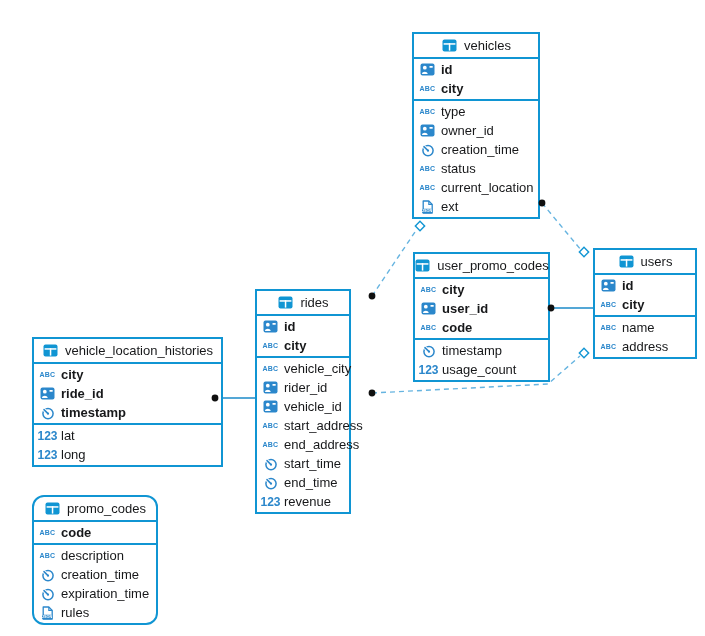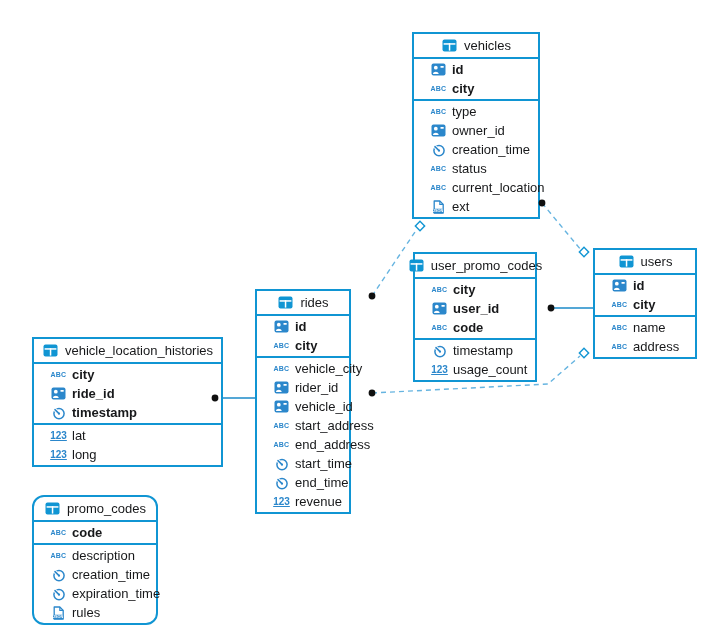--- a/index.html
+++ b/index.html
@@ -9,27 +9,27 @@
   #canvas { position:relative; width:705px; height:636px; background:#fff; overflow:hidden; }
   #wires   { position:absolute; left:0; top:0; z-index:1; }
   #tables  { position:absolute; left:0; top:0; width:100%; height:100%; z-index:2; }
   #markers { position:absolute; left:0; top:0; z-index:3; pointer-events:none; }
   .tbl { position:absolute; background:#fff; border:2px solid var(--accent);
          color:#17181a; font-size:13px; }
   .thead { height:25px; display:flex; align-items:center; justify-content:center;
            gap:6px; border-bottom:2px solid var(--accent); padding:0 6px; white-space:nowrap; }
   .sec { padding:1px 0; }
   .sec + .sec { border-top:2px solid var(--accent); }
-  .row { height:19px; display:flex; align-items:center; gap:5px; padding:0 16px; white-space:nowrap; }
+  .row { height:19px; display:flex; align-items:center; gap:5px; padding:0 5px; white-space:nowrap; }
   .row.pk { font-weight:bold; }
   .icn { width:17px; min-width:17px; height:15px; display:flex; align-items:center;
          justify-content:center; }
   .ticn { font-weight:bold; line-height:1; }
   .ticn.string { font-size:7px; letter-spacing:.2px; }
-  .ticn.int { font-size:10px;text-decoration:underline; }
+  .ticn.int { font-size:12px; }
   .cname { line-height:1; }
 </style>
 </head>
 <body>
 
 <div id="canvas">
   <svg id="wires" width="705" height="636">
       <polyline points="215,398 256,398" fill="none" stroke="#1b8ac9" stroke-width="1.4"></polyline>
       <polyline points="551,308 594,308" fill="none" stroke="#1b8ac9" stroke-width="1.4"></polyline>
       <polyline points="372,296 417,229" fill="none" stroke="#66b4e0" stroke-width="1.4" stroke-dasharray="5 4"></polyline>
@@ -114,21 +114,21 @@
                 <path d="M2.2 1 h5.6 l3.4 3.4 v8.6 h-9 z" fill="none" stroke="#2b87cb" stroke-width="1.3" stroke-linejoin="round"></path>
                 <path d="M7.8 1 v3.4 h3.4" fill="none" stroke="#2b87cb" stroke-width="1.1"></path>
                 <rect x="1.1" y="8.8" width="9.8" height="4.4" rx="1" fill="#2b87cb"></rect>
                 <text x="6" y="12.3" text-anchor="middle" font-size="3.8" font-weight="bold" fill="#fff" font-family="Liberation Sans, sans-serif">JSON</text>
               </svg>
             </span>
             <span class="cname">ext</span>
           </div>
         </div>
       </div>
-      <div class="tbl" style="left: 413px; top: 252px; width: 124px;">
+      <div class="tbl" style="left: 413px; top: 252px; width: 137px;">
         <div class="thead">
           <span class="icn">
             <svg width="15" height="13" viewBox="0 0 15 13">
               <rect x="0.5" y="0.5" width="14" height="12" rx="2" fill="#1095d3"></rect>
               <rect x="1.6" y="4.2" width="11.8" height="1.5" fill="#fff"></rect>
               <rect x="6.8" y="4.2" width="1.5" height="7.4" fill="#fff"></rect>
             </svg>
           </span>
           <span>user_promo_codes</span>
         </div>

